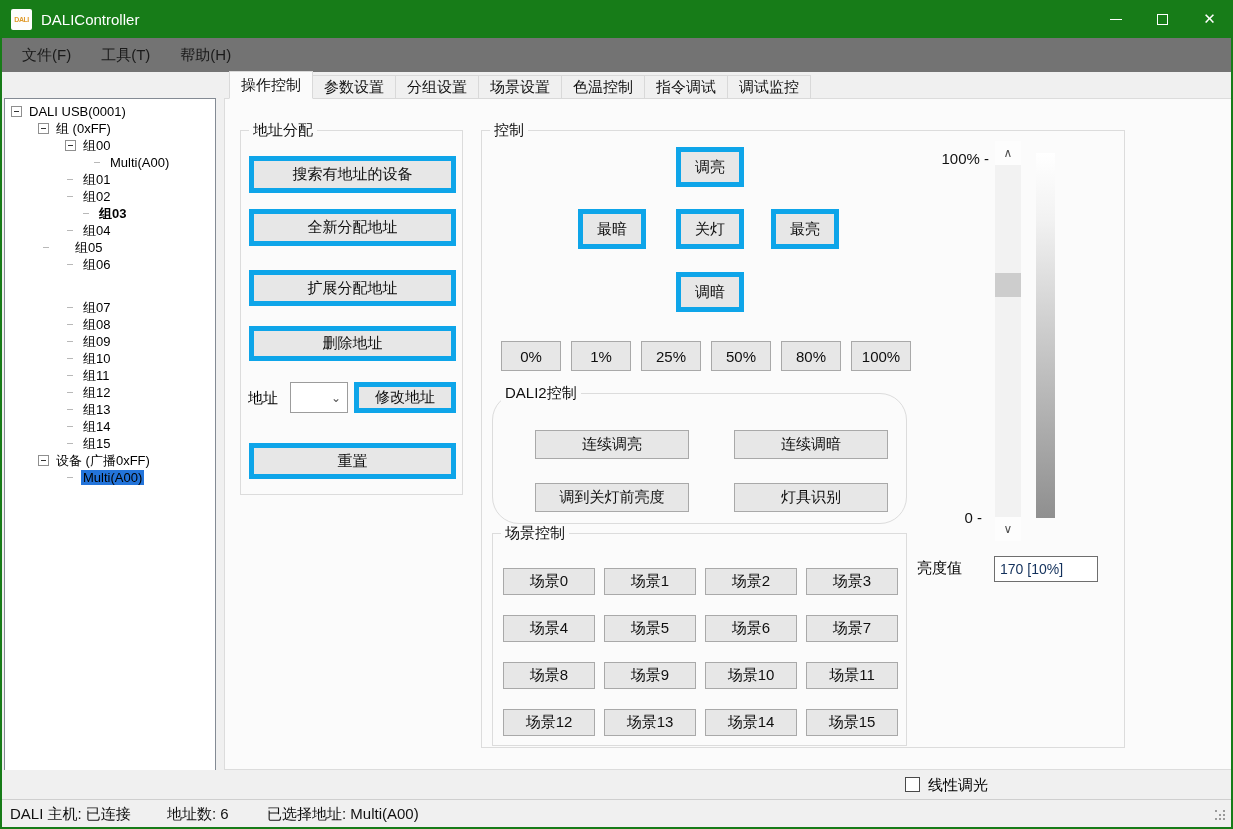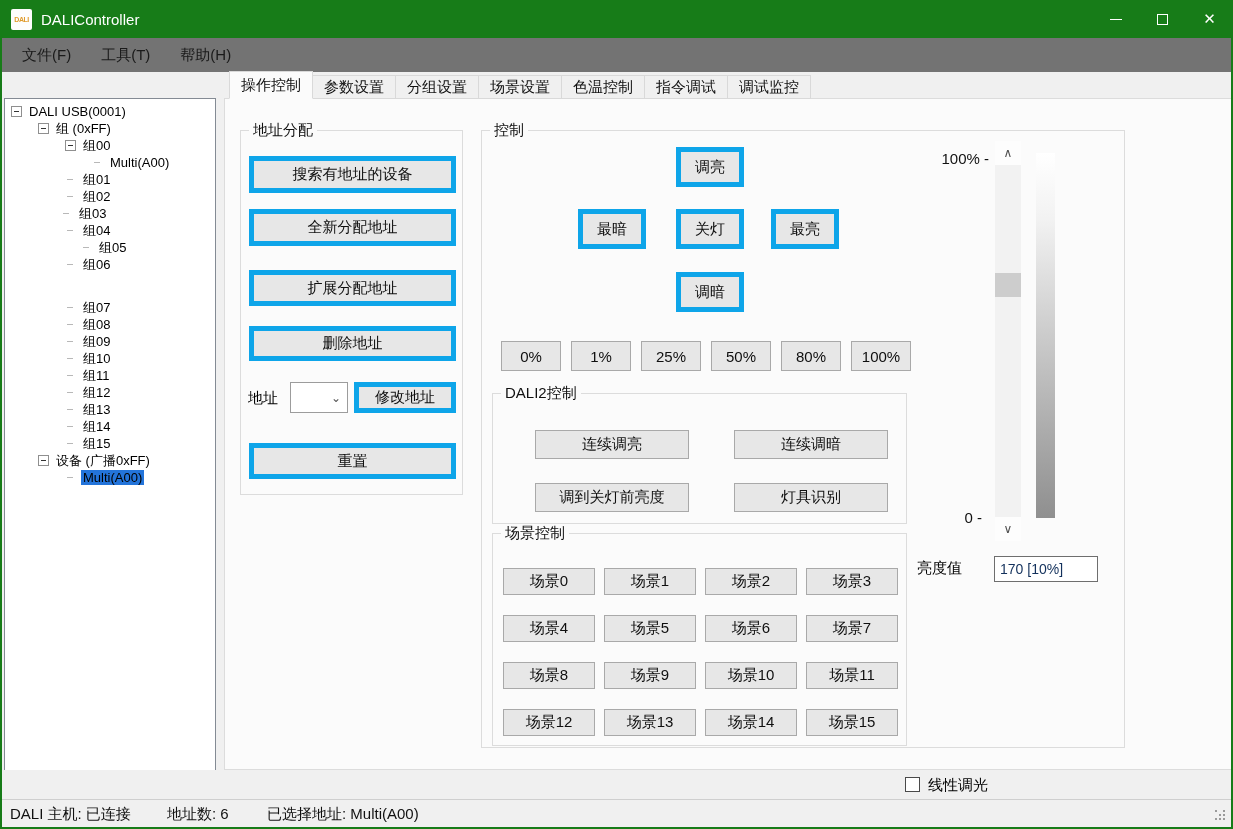--- a/index.html
+++ b/index.html
@@ -141,31 +141,31 @@
       <div class="tree-item no-exp" style="padding-left: 60px;">
         <span class="expander"></span>
         <span class="label">组01</span>
       </div>
 
       <div class="tree-item no-exp" style="padding-left: 60px;">
         <span class="expander"></span>
         <span class="label">组02</span>
       </div>
 
-      <div class="tree-item no-exp" style="padding-left: 56px;">
+      <div class="tree-item no-exp" style="padding-left: 76px; font-weight: bold;">
         <span class="expander"></span>
         <span class="label">组03</span>
       </div>
 
       <div class="tree-item no-exp" style="padding-left: 60px;">
         <span class="expander"></span>
         <span class="label">组04</span>
       </div>
 
-      <div class="tree-item no-exp" style="padding-left: 76px;">
+      <div class="tree-item no-exp" style="padding-left: 36px; gap: 16px;">
         <span class="expander"></span>
         <span class="label">组05</span>
       </div>
 
       <div class="tree-item no-exp" style="padding-left: 60px;">
         <span class="expander"></span>
         <span class="label">组06</span>
       </div>
 
       <div class="tree-item no-exp" style="padding-left: 60px; margin-top: 26px;">
@@ -264,21 +264,21 @@
       <div class="row-flex" style="left:19px; top:210px;">
 
       <div class="gbtn" style="width:60px; height:30px;">0%</div>
           <div class="gbtn" style="width:60px; height:30px;">1%</div>
           <div class="gbtn" style="width:60px; height:30px;">25%</div>
           <div class="gbtn" style="width:60px; height:30px;">50%</div>
           <div class="gbtn" style="width:60px; height:30px;">80%</div>
           <div class="gbtn" style="width:60px; height:30px;">100%</div>
         </div>
 
-      <div class="groupbox" style="left:10px; top:262px; width:415px; height:131px; background:#fbfbfb;">
+      <div class="groupbox" style="left:10px; top:262px; width:415px; height:131px; background:#fbfbfb;border-radius:27px;">
         <span class="legend">DALI2控制</span>
         <div class="grid dali2-grid" style="left:42px; top:36px;">
 
         <div class="gbtn">连续调亮</div>
             <div class="gbtn">连续调暗</div>
             <div class="gbtn">调到关灯前亮度</div>
             <div class="gbtn">灯具识别</div>
           </div>
       </div>
 

